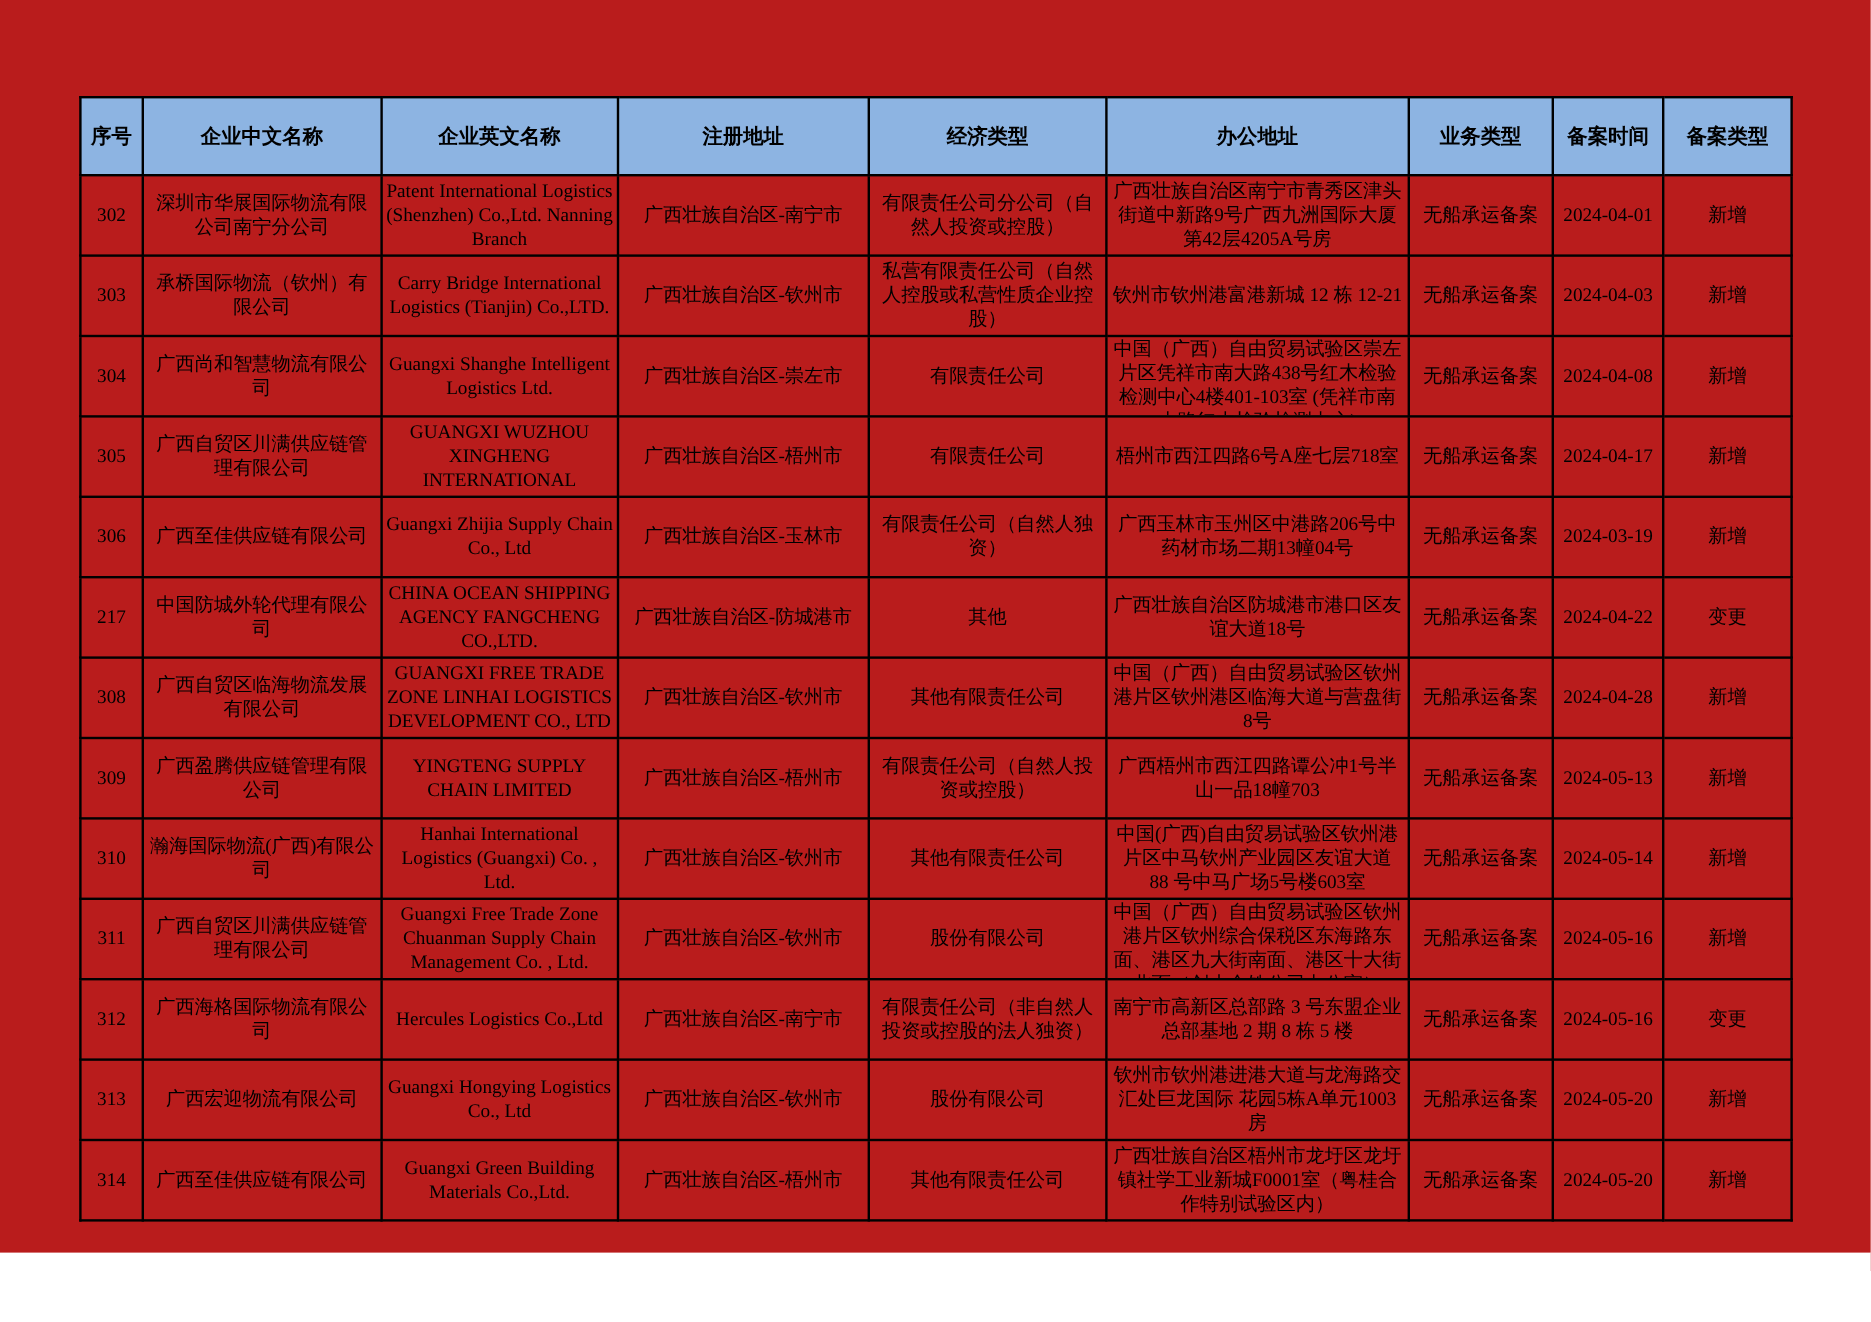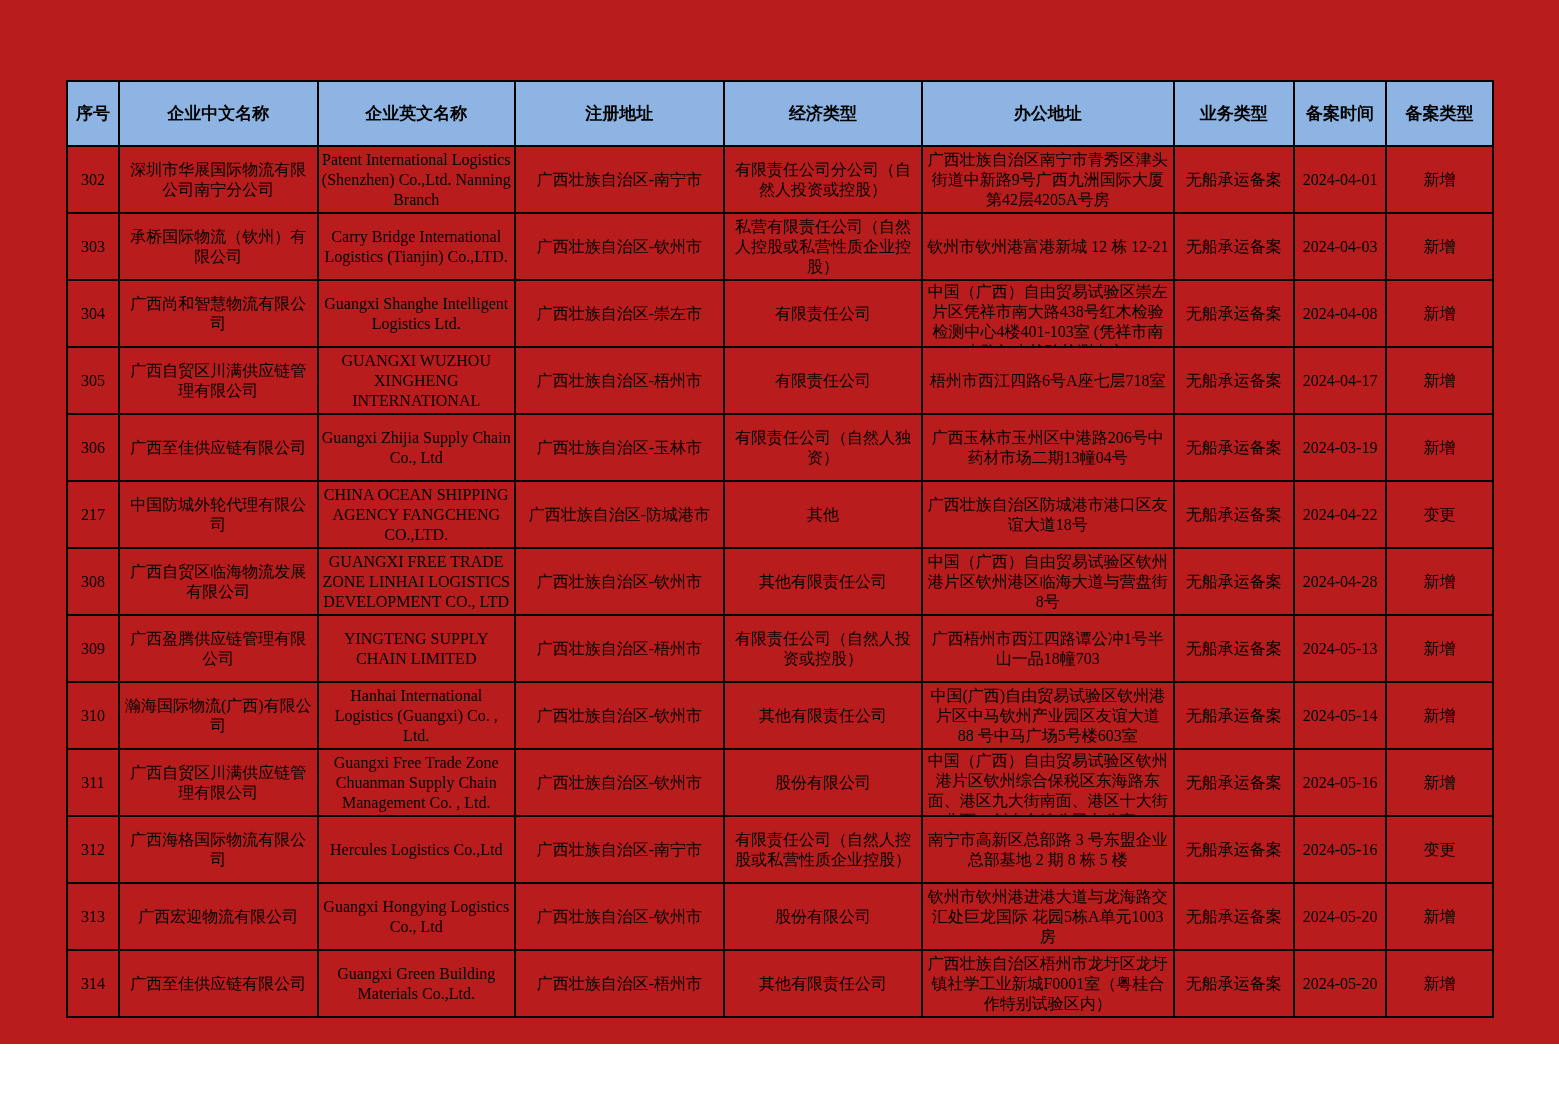--- a/index.html
+++ b/index.html
@@ -375,21 +375,21 @@
           <td>
             <div class="cw">广西海格国际物流有限公司</div>
           </td>
           <td>
             <div class="cw">Hercules Logistics Co.,Ltd</div>
           </td>
           <td>
             <div class="cw">广西壮族自治区-南宁市</div>
           </td>
           <td>
-            <div class="cw">有限责任公司（自然人控股或私营性质企业控股）</div>
+            <div class="cw">有限责任公司（非自然人投资或控股的法人独资）</div>
           </td>
           <td>
             <div class="cw">南宁市高新区总部路 3 号东盟企业总部基地 2 期 8 栋 5 楼</div>
           </td>
           <td>
             <div class="cw">无船承运备案</div>
           </td>
           <td>
             <div class="cw">2024-05-16</div>
           </td>

